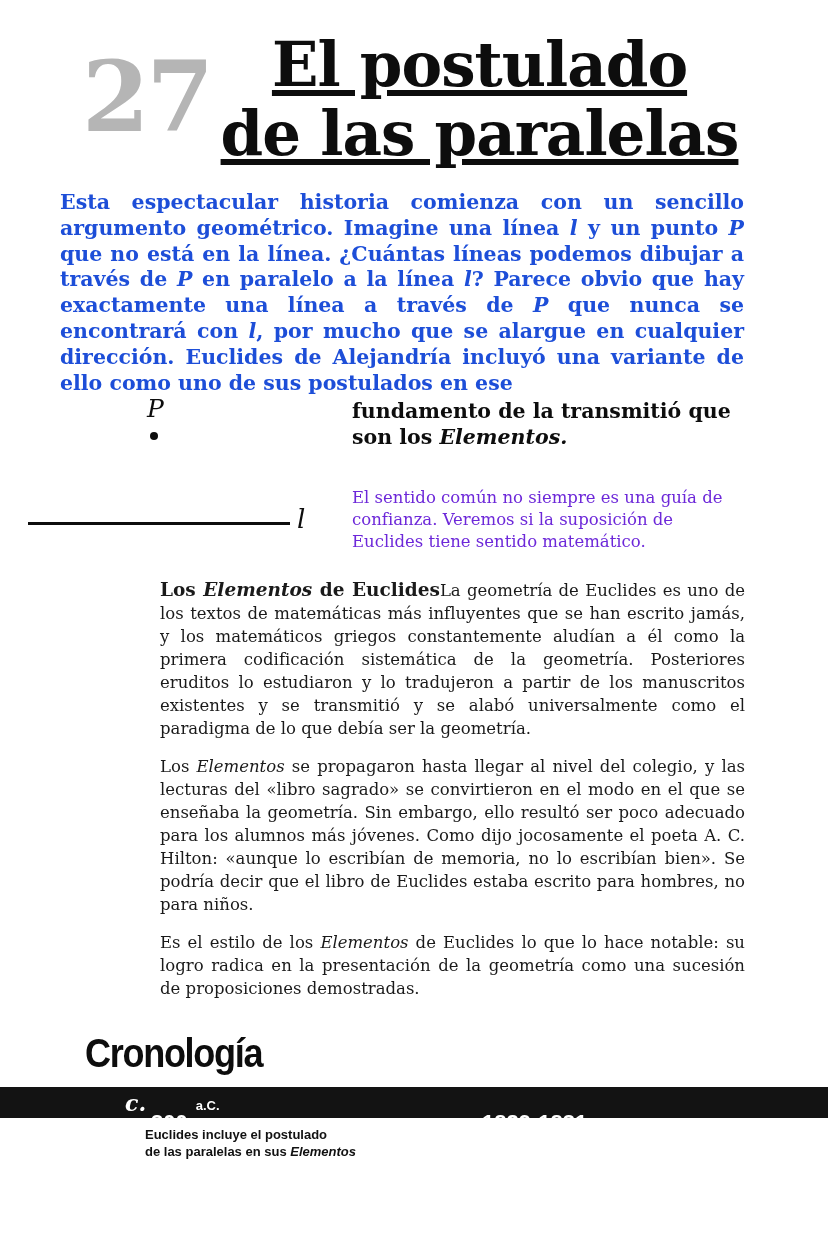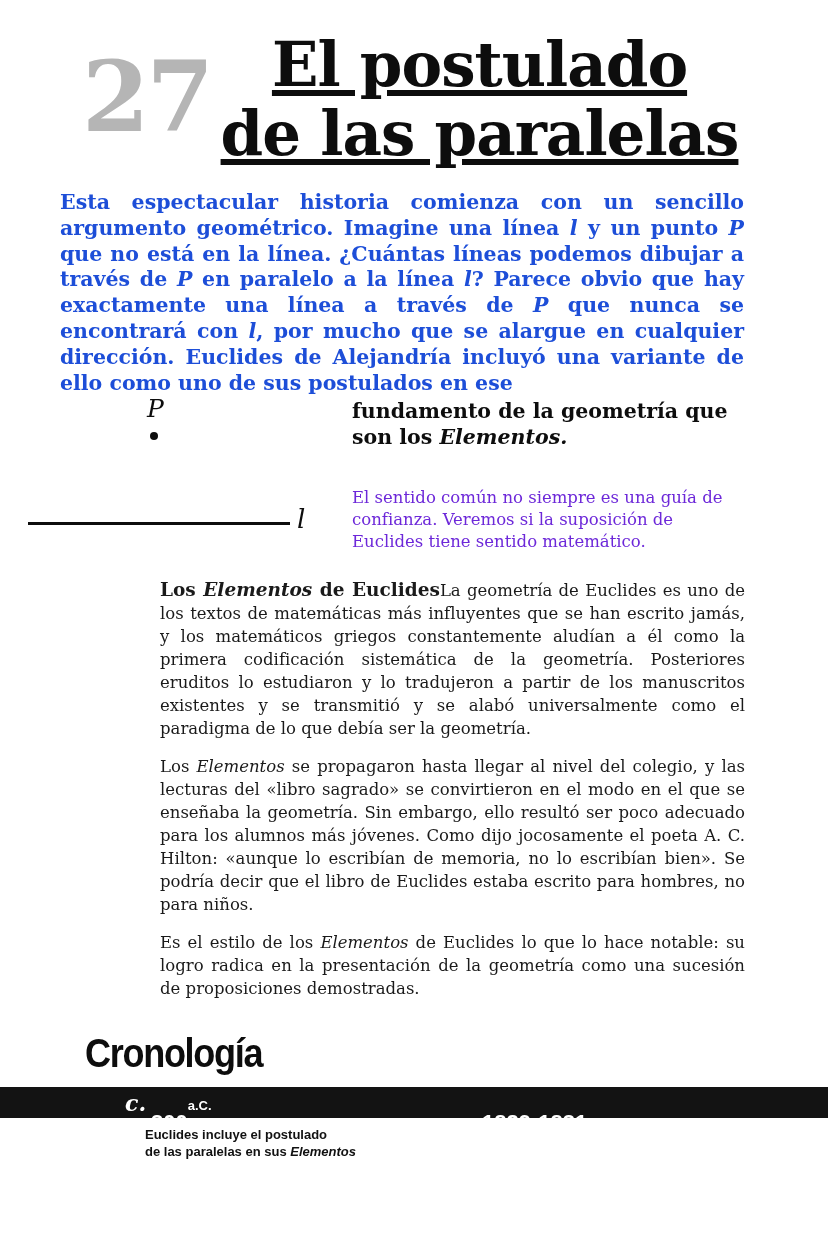--- a/index.html
+++ b/index.html
@@ -32,21 +32,21 @@
   .sec-head{}
 
   
   .timeline-heading{margin:30px 0 0 85px;font-family:"Liberation Sans",sans-serif;font-weight:bold;font-size:41px;letter-spacing:-1.5px;color:#0d0d0d;transform:scaleX(.88);transform-origin:left center;}
   .timeline-bar{position:relative;margin-top:10px;width:828px;height:31px;background:#131313;}
   .bar-date{position:absolute;top:0;height:31px;display:flex;align-items:center;color:#fff;font-family:"Liberation Sans",sans-serif;font-weight:bold;}
   .bar-date-1{left:125px;}
   .bar-date-2{left:482px;}
   .date-prefix{font-family:"DejaVu Serif",serif;font-style:italic;font-weight:bold;font-size:22px;margin-right:5px;}
   .date-main{font-size:22px;letter-spacing:0;margin-top:40px;}
-  .date-suffix{font-size:13px;margin-left:0;padding-top:6px;}
+  .date-suffix{font-size:13px;margin-left:8px;padding-top:6px;}
   .timeline-descriptions{position:relative;height:60px;}
   .timeline-desc{position:absolute;top:8px;font-family:"Liberation Sans",sans-serif;font-weight:bold;font-size:13px;line-height:17px;color:#111;margin-left:20px;}
   .timeline-desc-1{left:125px;width:250px;}
   .timeline-desc-2{left:482px;width:290px;}
 </style>
 </head>
 <body>
 
 <div class="page">
 
@@ -61,21 +61,21 @@
   <p class="lead"><span>Esta espectacular historia comienza con un sencillo argumento geométrico. Imagine una línea </span><span style="font-style: italic;">l</span><span> y un punto </span><span style="font-style: italic;">P</span><span> que no está en la línea. ¿Cuántas líneas podemos dibujar a través de </span><span style="font-style: italic;">P</span><span> en paralelo a la línea </span><span style="font-style: italic;">l</span><span>? Parece obvio que hay exactamente una línea a través de </span><span style="font-style: italic;">P</span><span> que nunca se encontrará con </span><span style="font-style: italic;">l</span><span>, por mucho que se alargue en cualquier dirección. Euclides de Alejandría incluyó una variante de ello como uno de sus postulados en ese</span></p>
 
   <div class="figure-row">
     <div class="figure-area">
       <span class="point-label">P</span>
       <span class="point-dot"></span>
       <span class="line-l"></span>
       <span class="line-label">l</span>
     </div>
     <div class="side-col">
-      <div class="continuation"><span>fundamento de la geometría que son los </span><span style="font-style: italic; text-align: center;">Elementos.</span></div>
+      <div class="continuation"><span>fundamento de la transmitió que son los </span><span style="font-style: italic; text-align: center;">Elementos.</span></div>
       <div class="side-quote">El sentido común no siempre es una guía de confianza. Veremos si la suposición de Euclides tiene sentido matemático.</div>
     </div>
   </div>
 
   <div class="body-block">
     <p class="body-paragraph">
       <span class="sec-head"><span class="h" style="font-weight: bold;">Los </span><span class="h" style="font-style: italic; font-weight: bold;">Elementos</span><span class="h" style="font-weight: bold;"> de Euclides</span></span><span><span>La geometría de Euclides es uno de los textos de matemáticas más influyentes que se han escrito jamás, y los matemáticos griegos constantemente aludían a él como la primera codificación sistemática de la geometría. Posteriores eruditos lo estudiaron y lo tradujeron a partir de los manuscritos existentes y se transmitió y se alabó universalmente como el paradigma de lo que debía ser la geometría.</span></span>
     </p>
     <p class="body-paragraph"><span>Los </span><span style="font-style: italic;">Elementos</span><span> se propagaron hasta llegar al nivel del colegio, y las lecturas del «libro sagrado» se convirtieron en el modo en el que se enseñaba la geometría. Sin embargo, ello resultó ser poco adecuado para los alumnos más jóvenes. Como dijo jocosamente el poeta A. C. Hilton: «aunque lo escribían de memoria, no lo escribían bien». Se podría decir que el libro de Euclides estaba escrito para hombres, no para niños.</span></p>
     <p class="body-paragraph"><span>Es el estilo de los </span><span style="font-style: italic;">Elementos</span><span> de Euclides lo que lo hace notable: su logro radica en la presentación de la geometría como una sucesión de proposiciones demostradas.</span></p>

